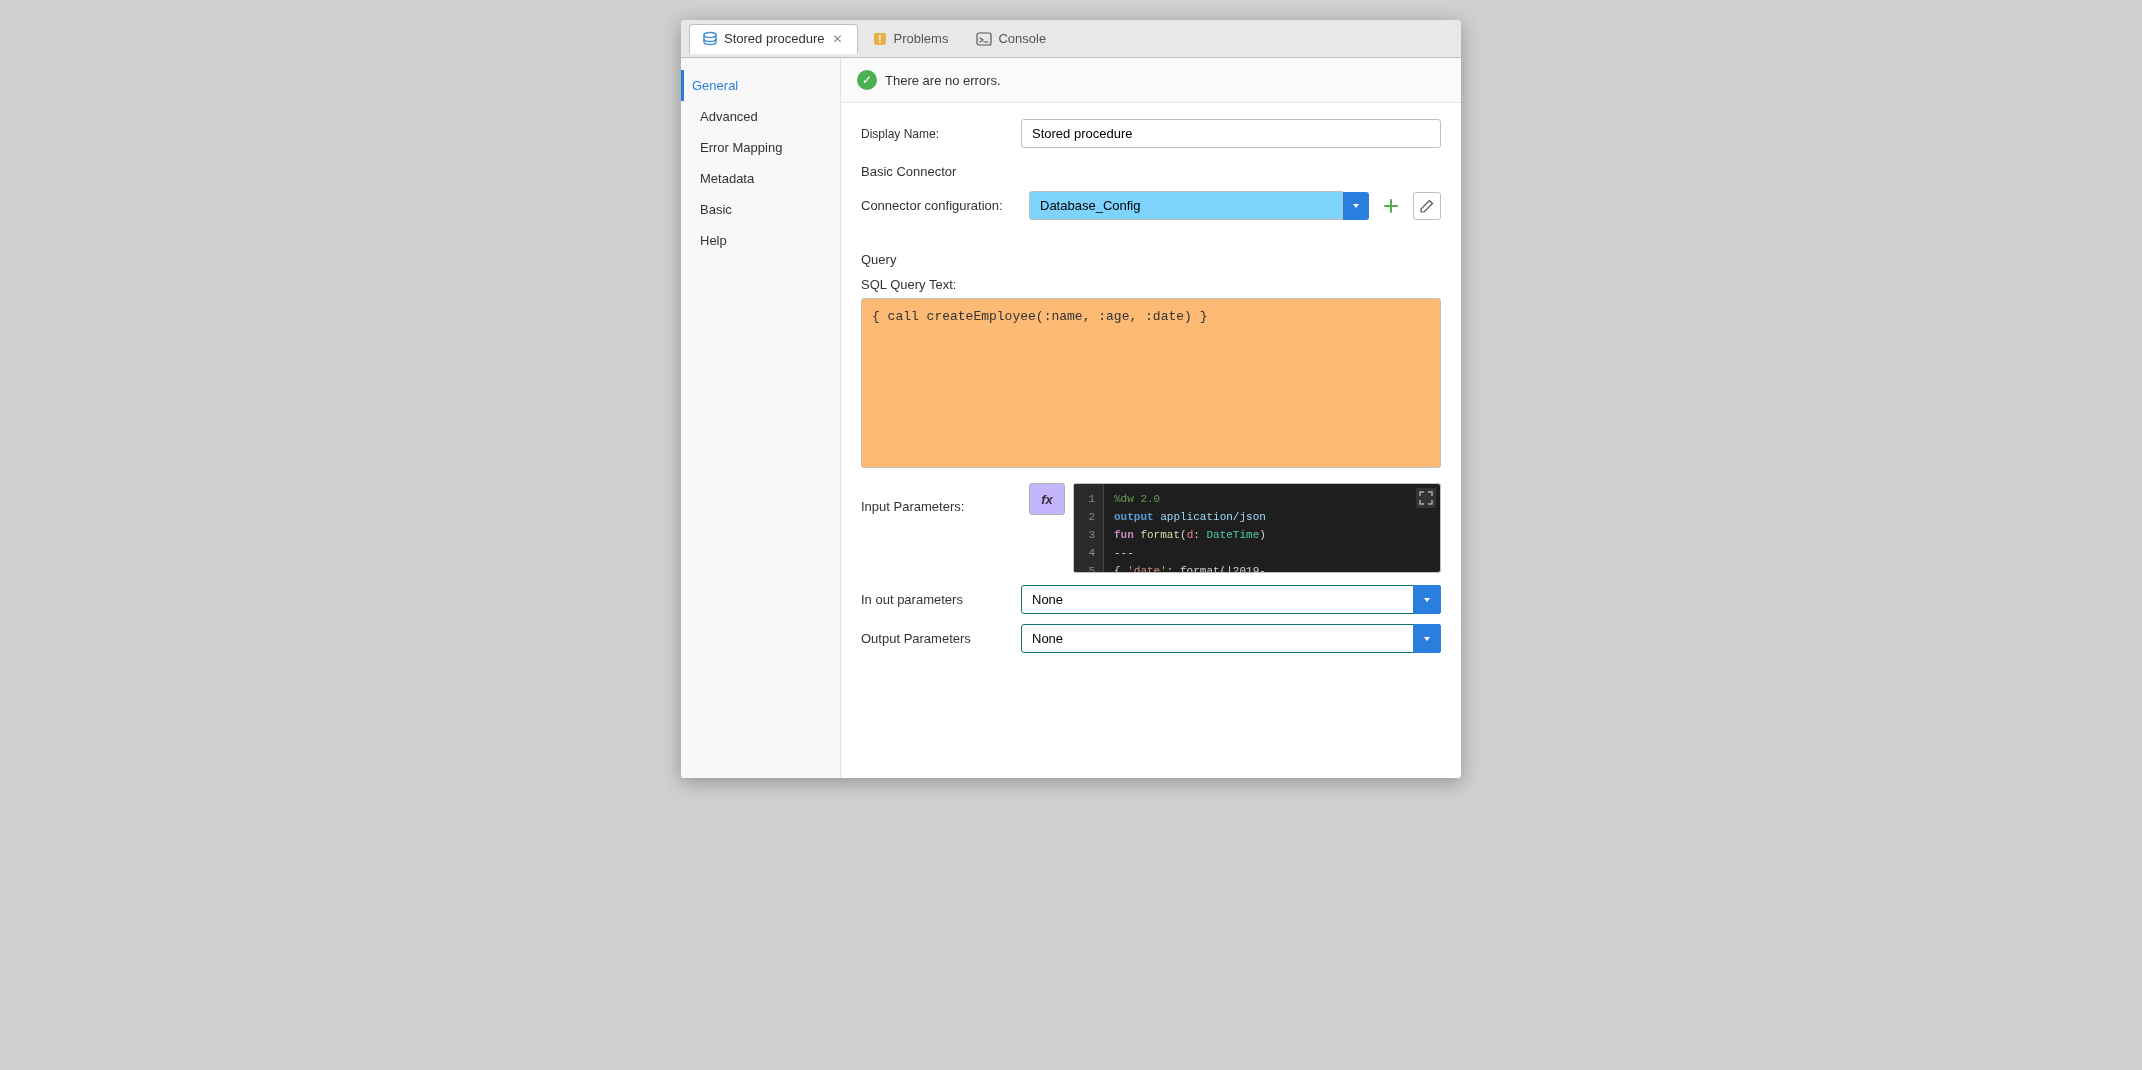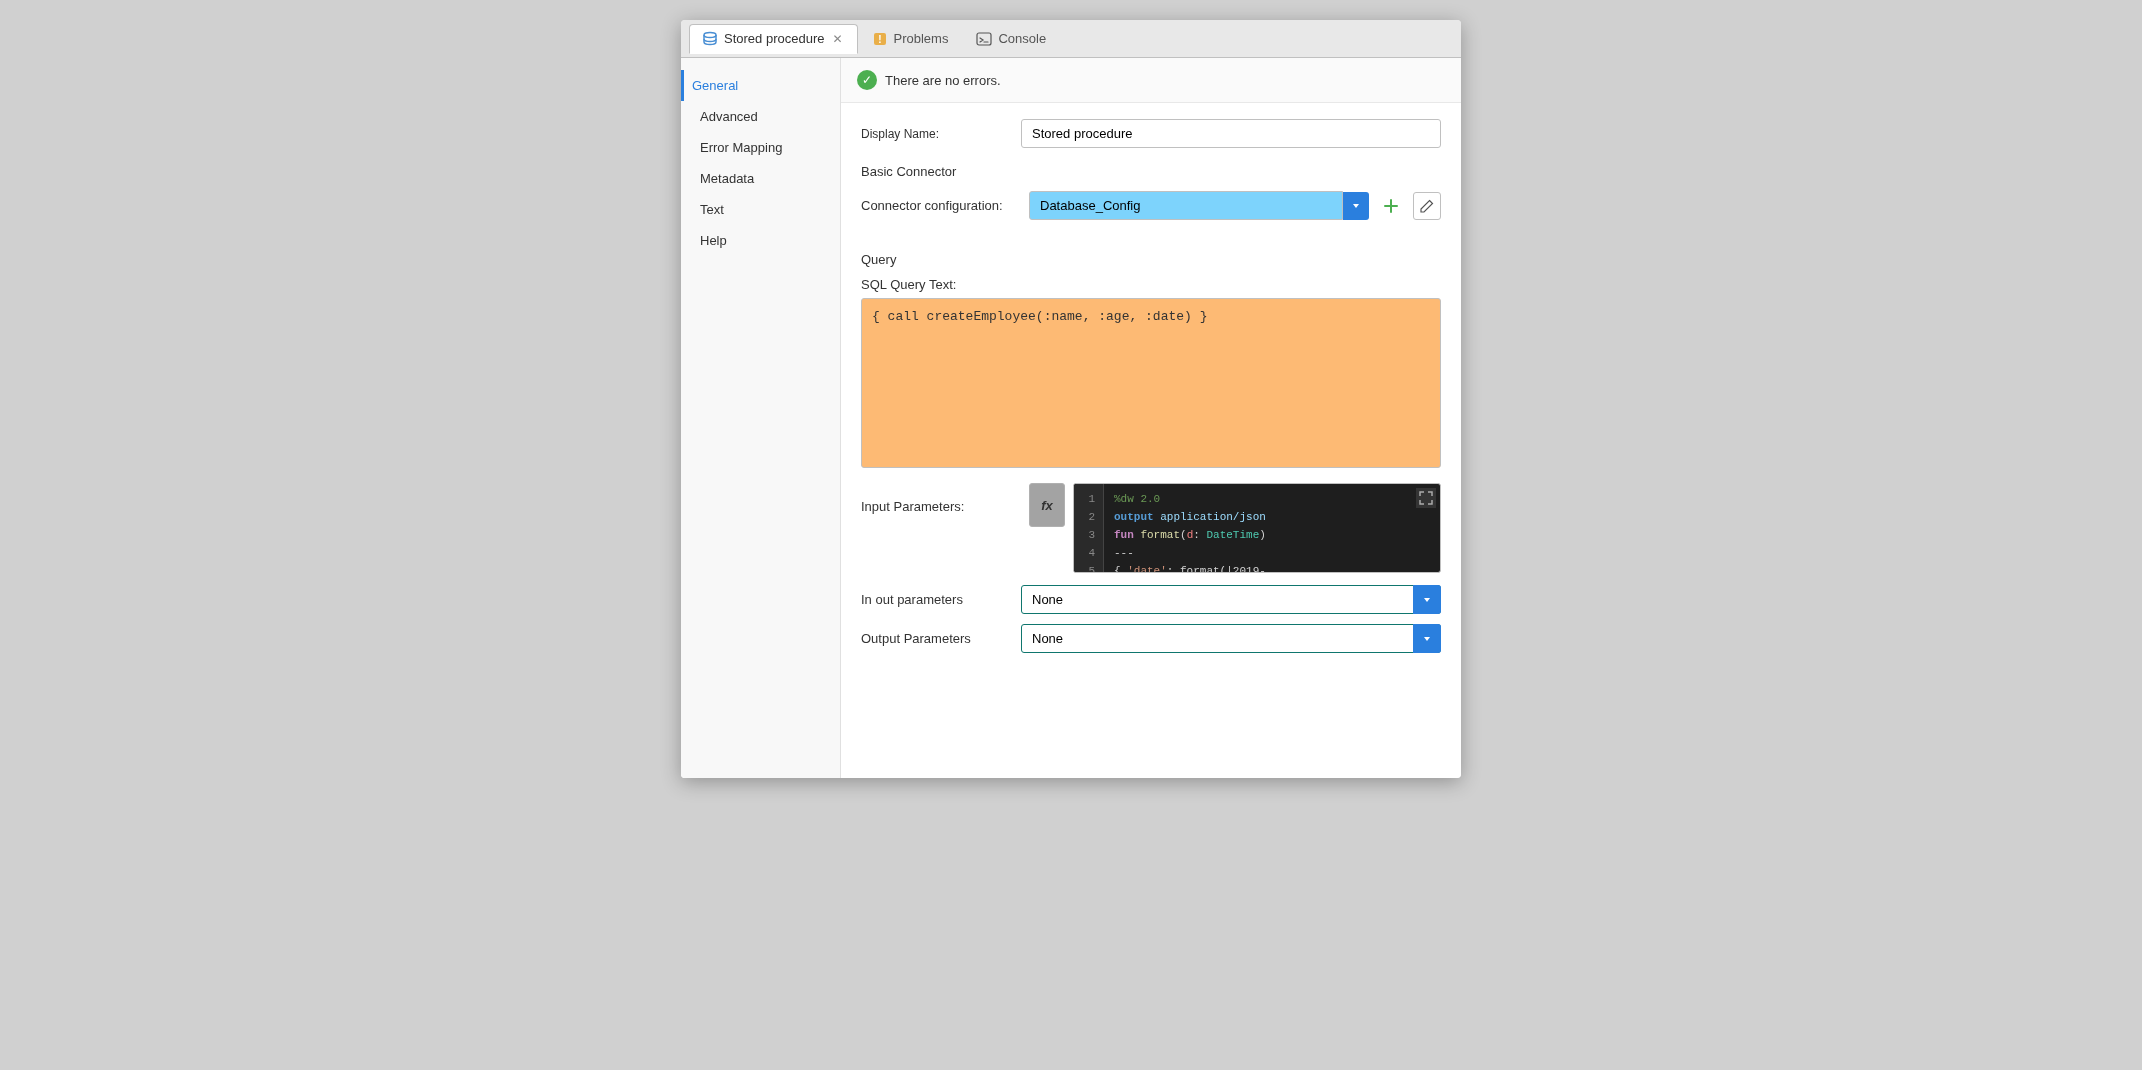--- a/index.html
+++ b/index.html
@@ -294,22 +294,22 @@
       width: 160px;
       font-size: 13px;
       color: #333;
       flex-shrink: 0;
       padding-top: 4px;
       margin-top: 12px;
     }
 
     .fx-btn {
       width: 36px;
-      height: 44px;
-      background: #a3a3a3;
+      height: 32px;
+      background: #c4b5fd;
       border: 1px solid #b0b0b0;
       border-radius: 3px;
       cursor: pointer;
       display: flex;
       align-items: center;
       justify-content: center;
       font-style: italic;
       font-size: 13px;
       font-weight: bold;
       color: #333;
@@ -472,21 +472,21 @@
       <div class="sidebar-item">
         <span>Advanced</span>
       </div>
       <div class="sidebar-item">
         <span>Error Mapping</span>
       </div>
       <div class="sidebar-item">
         <span>Metadata</span>
       </div>
       <div class="sidebar-item">
-        <span>Text</span>
+        <span>Basic</span>
       </div>
       <div class="sidebar-item">
         <span>Help</span>
       </div>
     </div>
 
     <div class="main-panel">
 
       <div class="status-bar">
         <div class="status-icon">✓</div>

